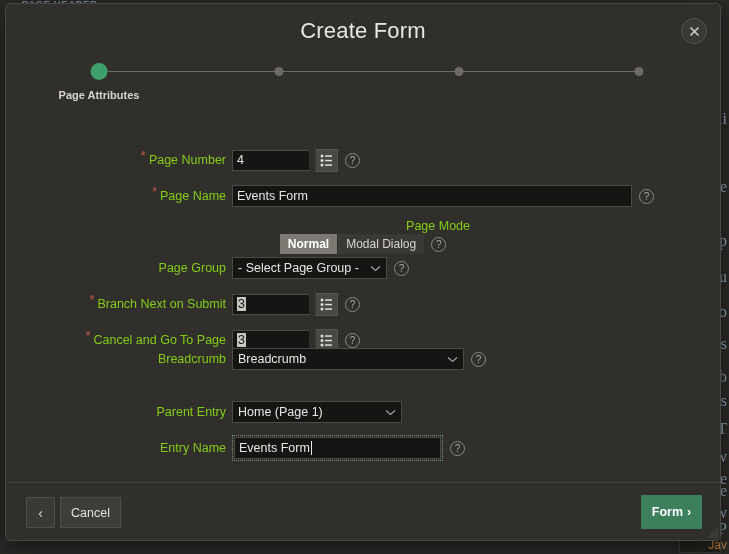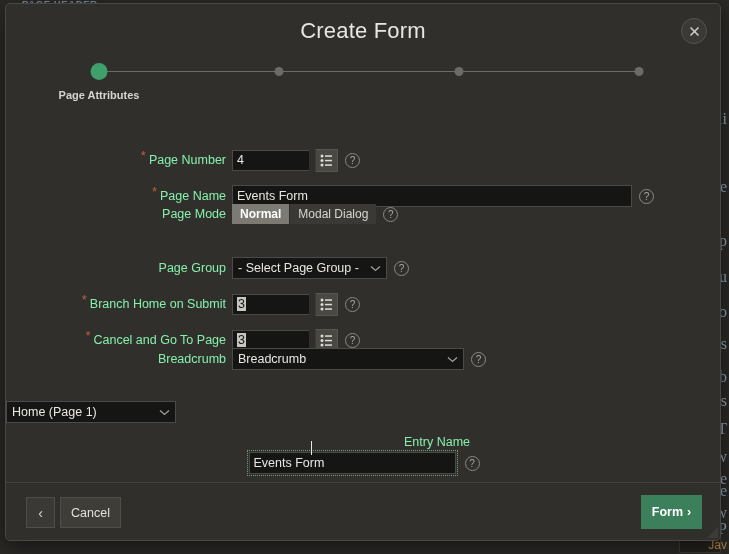--- a/index.html
+++ b/index.html
@@ -128,21 +128,21 @@
   }
   .req-star {
     color: #c25b42;
     font-size: 13px;
     line-height: 12px;
     position: relative;
     top: -2px;
   }
   .field-label {
     font-size: 12.5px;
-    color: #86efac;
+    color: #84cc16;
     white-space: nowrap;
     line-height: 16px;
   }
   .field-control {
     display: flex;
     align-items: center;
     gap: 7px;
   }
 
   
@@ -370,21 +370,21 @@
       <div class="field-label-wrap">
         <span class="req-star">*</span>
         <span class="field-label">Page Name</span>
       </div>
       <div class="field-control">
         <input class="txt wide" id="input-page-name" value="Events Form" style="">
         <div class="help-icon">?</div>
       </div>
     </div>
 
-    <div class="field-row" id="row-page-mode" style="top: 76px;">
+    <div class="field-row" id="row-page-mode" style="top: 94px; flex-direction: column;">
       <div class="field-label-wrap">
         <span class="field-label">Page Mode</span>
       </div>
       <div class="field-control">
         <div class="seg-group">
           <div class="seg selected">Normal</div>
           <div class="seg">Modal Dialog</div>
         </div>
         <div class="help-icon">?</div>
       </div>
@@ -403,21 +403,21 @@
               </svg>
           </span>
         </div>
         <div class="help-icon">?</div>
       </div>
     </div>
 
     <div class="field-row" id="row-branch" style="top: 166px;">
       <div class="field-label-wrap">
         <span class="req-star">*</span>
-        <span class="field-label">Branch Home on Submit</span>
+        <span class="field-label">Branch Next on Submit</span>
       </div>
       <div class="field-control">
         <input class="txt num" id="input-branch" value="3" style="">
         <div class="lov-btn">
           <svg width="13" height="13" viewBox="0 0 13 13">
             <circle cx="2" cy="2" r="1.5" fill="#dedcd6"></circle>
               <rect x="5" y="1.3" width="7" height="1.5" fill="#dedcd6"></rect>
             <circle cx="2" cy="6.5" r="1.5" fill="#dedcd6"></circle>
               <rect x="5" y="5.8" width="7" height="1.5" fill="#dedcd6"></rect>
             <circle cx="2" cy="11" r="1.5" fill="#dedcd6"></circle>
@@ -460,33 +460,36 @@
             <svg width="11" height="7" viewBox="0 0 11 7">
                 <path d="M1 1.5 L5.5 5.5 L10 1.5" stroke="#cfcdc7" stroke-width="1.3" fill="none"></path>
               </svg>
           </span>
         </div>
         <div class="help-icon">?</div>
       </div>
     </div>
 
     <div class="field-row" id="row-parent-entry" style="top: 274px;">
+      <div class="field-label-wrap">
+        <span class="field-label">Parent Entry</span>
+      </div>
       <div class="field-control">
         <div class="sel w-parent">
           <span class="sel-text">Home (Page 1)</span>
           <span class="chev">
             <svg width="11" height="7" viewBox="0 0 11 7">
                 <path d="M1 1.5 L5.5 5.5 L10 1.5" stroke="#cfcdc7" stroke-width="1.3" fill="none"></path>
               </svg>
           </span>
         </div>
       </div>
     </div>
 
-    <div class="field-row" id="row-entry-name" style="top: 310px; flex-direction: column;">
+    <div class="field-row" id="row-entry-name" style="top: 310px;">
       <div class="field-label-wrap">
         <span class="field-label">Entry Name</span>
       </div>
       <div class="field-control">
         <span id="entry-name-focus-ring">
           <input class="txt entry" id="input-entry-name" value="Events Form" style="">
         </span>
         <div class="help-icon">?</div>
       </div>
     </div>

